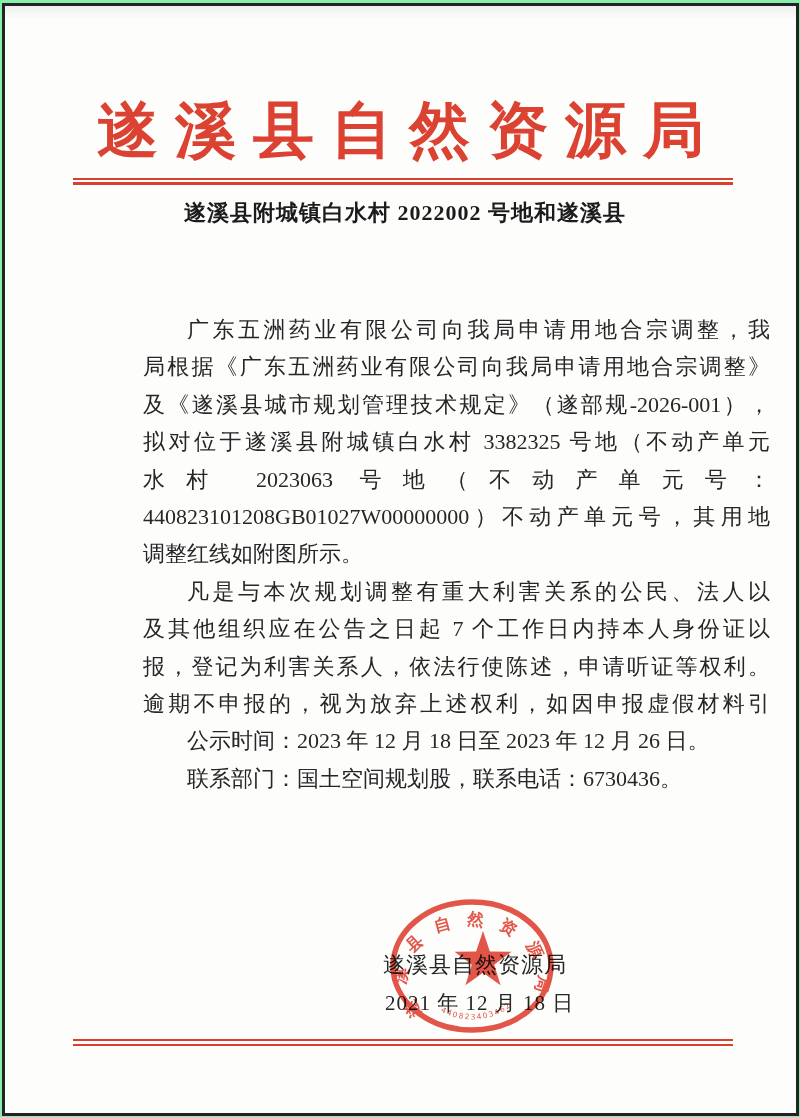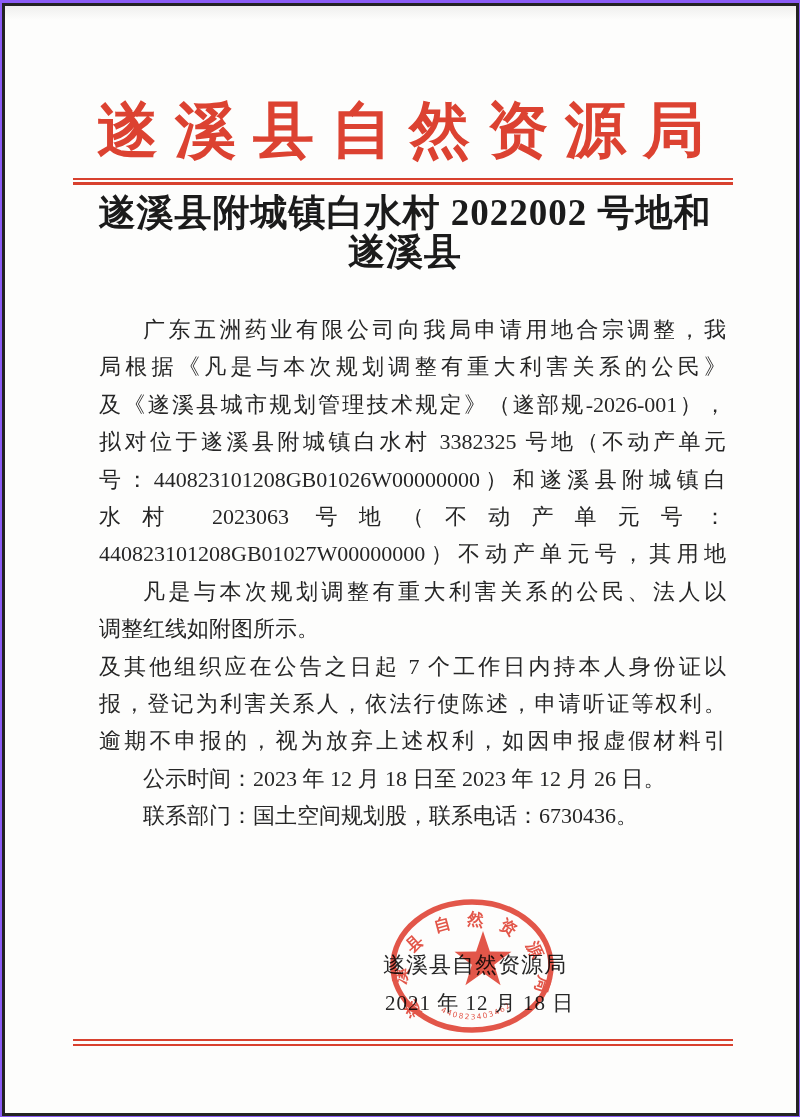--- a/index.html
+++ b/index.html
@@ -1,18 +1,18 @@
 <!DOCTYPE html>
 <html><head>
 <meta charset="utf-8">
 <style>
   html,body{margin:0;padding:0;background:#cdcdcd;}
   .viewport{
     position:relative;width:800px;height:1117px;overflow:hidden;
-    background:#8b5cf6;
+    background:#86efac;
     font-family:"Liberation Serif","DejaVu Serif",serif;
   }
   .page{
     position:absolute;left:2px;top:3px;right:1px;bottom:1px;
     background:#fdfdfc;
     border:3px solid #232323;
     box-sizing:border-box;
   }
   
   .page::before{
@@ -28,28 +28,28 @@
     letter-spacing:17px;padding-left:17px;
     white-space:nowrap;
   }
   .head-rule{
     position:absolute;top:172px;left:68px;width:660px;height:2px;
     border-top:2px solid #d8412f;border-bottom:3px solid #d8412f;
   }
   .doc-title{
     position:absolute;top:187px;left:80px;width:640px;
     text-align:center;color:#1b1b1b;
-    font-size:37px;font-weight:bold;line-height:39px;
+    font-size:22px;font-weight:bold;line-height:39px;
     letter-spacing:1px;
   }
   .body-text{
     position:absolute;top:305px;left:94px;width:627px;
     color:#262626;font-size:22px;line-height:37.4px;
   }
-  .ln{width:100%;}
+  .ln{width:100%;margin-left:44px;}
   .j{text-align:justify;text-align-last:justify;}
   .ind{text-indent:2em;}
   .sig-name{
     position:absolute;top:944px;left:378px;
     color:#262626;font-size:22px;letter-spacing:1px;white-space:nowrap;
   }
   .sig-date{
     position:absolute;top:983px;left:380px;
     color:#262626;font-size:21px;letter-spacing:1px;white-space:nowrap;
   }
@@ -71,28 +71,27 @@
     <div class="letterhead">遂溪县自然资源局</div>
 
     <div class="head-rule"></div>
 
     <div class="doc-title">
       <div>遂溪县附城镇白水村 2022002 号地和遂溪县</div>
     </div>
 
     <div class="body-text">
       <div class="ln j ind">广东五洲药业有限公司向我局申请用地合宗调整，我</div>
-      <div class="ln j">局根据《凡是与本次规划调整有重大利害关系的公民》</div>
+      <div class="ln j">局根据《广东五洲药业有限公司向我局申请用地合宗调整》</div>
       <div class="ln j">及《遂溪县城市规划管理技术规定》（遂部规-2026-001），</div>
       <div class="ln j">拟对位于遂溪县附城镇白水村 3382325 号地（不动产单元</div>
-      <div class="ln j">号：440823101208GB01026W00000000）和遂溪县附城镇白</div>
       <div class="ln j">水村 2023063 号地（不动产单元号：</div>
       <div class="ln j">440823101208GB01027W00000000）不动产单元号，其用地</div>
+      <div class="ln">调整红线如附图所示。</div>
       <div class="ln j ind">凡是与本次规划调整有重大利害关系的公民、法人以</div>
-      <div class="ln">调整红线如附图所示。</div>
       <div class="ln j">及其他组织应在公告之日起 7 个工作日内持本人身份证以</div>
       <div class="ln j">报，登记为利害关系人，依法行使陈述，申请听证等权利。</div>
       <div class="ln j">逾期不申报的，视为放弃上述权利，如因申报虚假材料引</div>
       <div class="ln ind">公示时间：2023 年 12 月 18 日至 2023 年 12 月 26 日。</div>
       <div class="ln ind">联系部门：国土空间规划股，联系电话：6730436。</div>
     </div>
 
     <div class="sig-name">遂溪县自然资源局</div>
     <div class="sig-date">2021 年 12 月 18 日</div>
 

